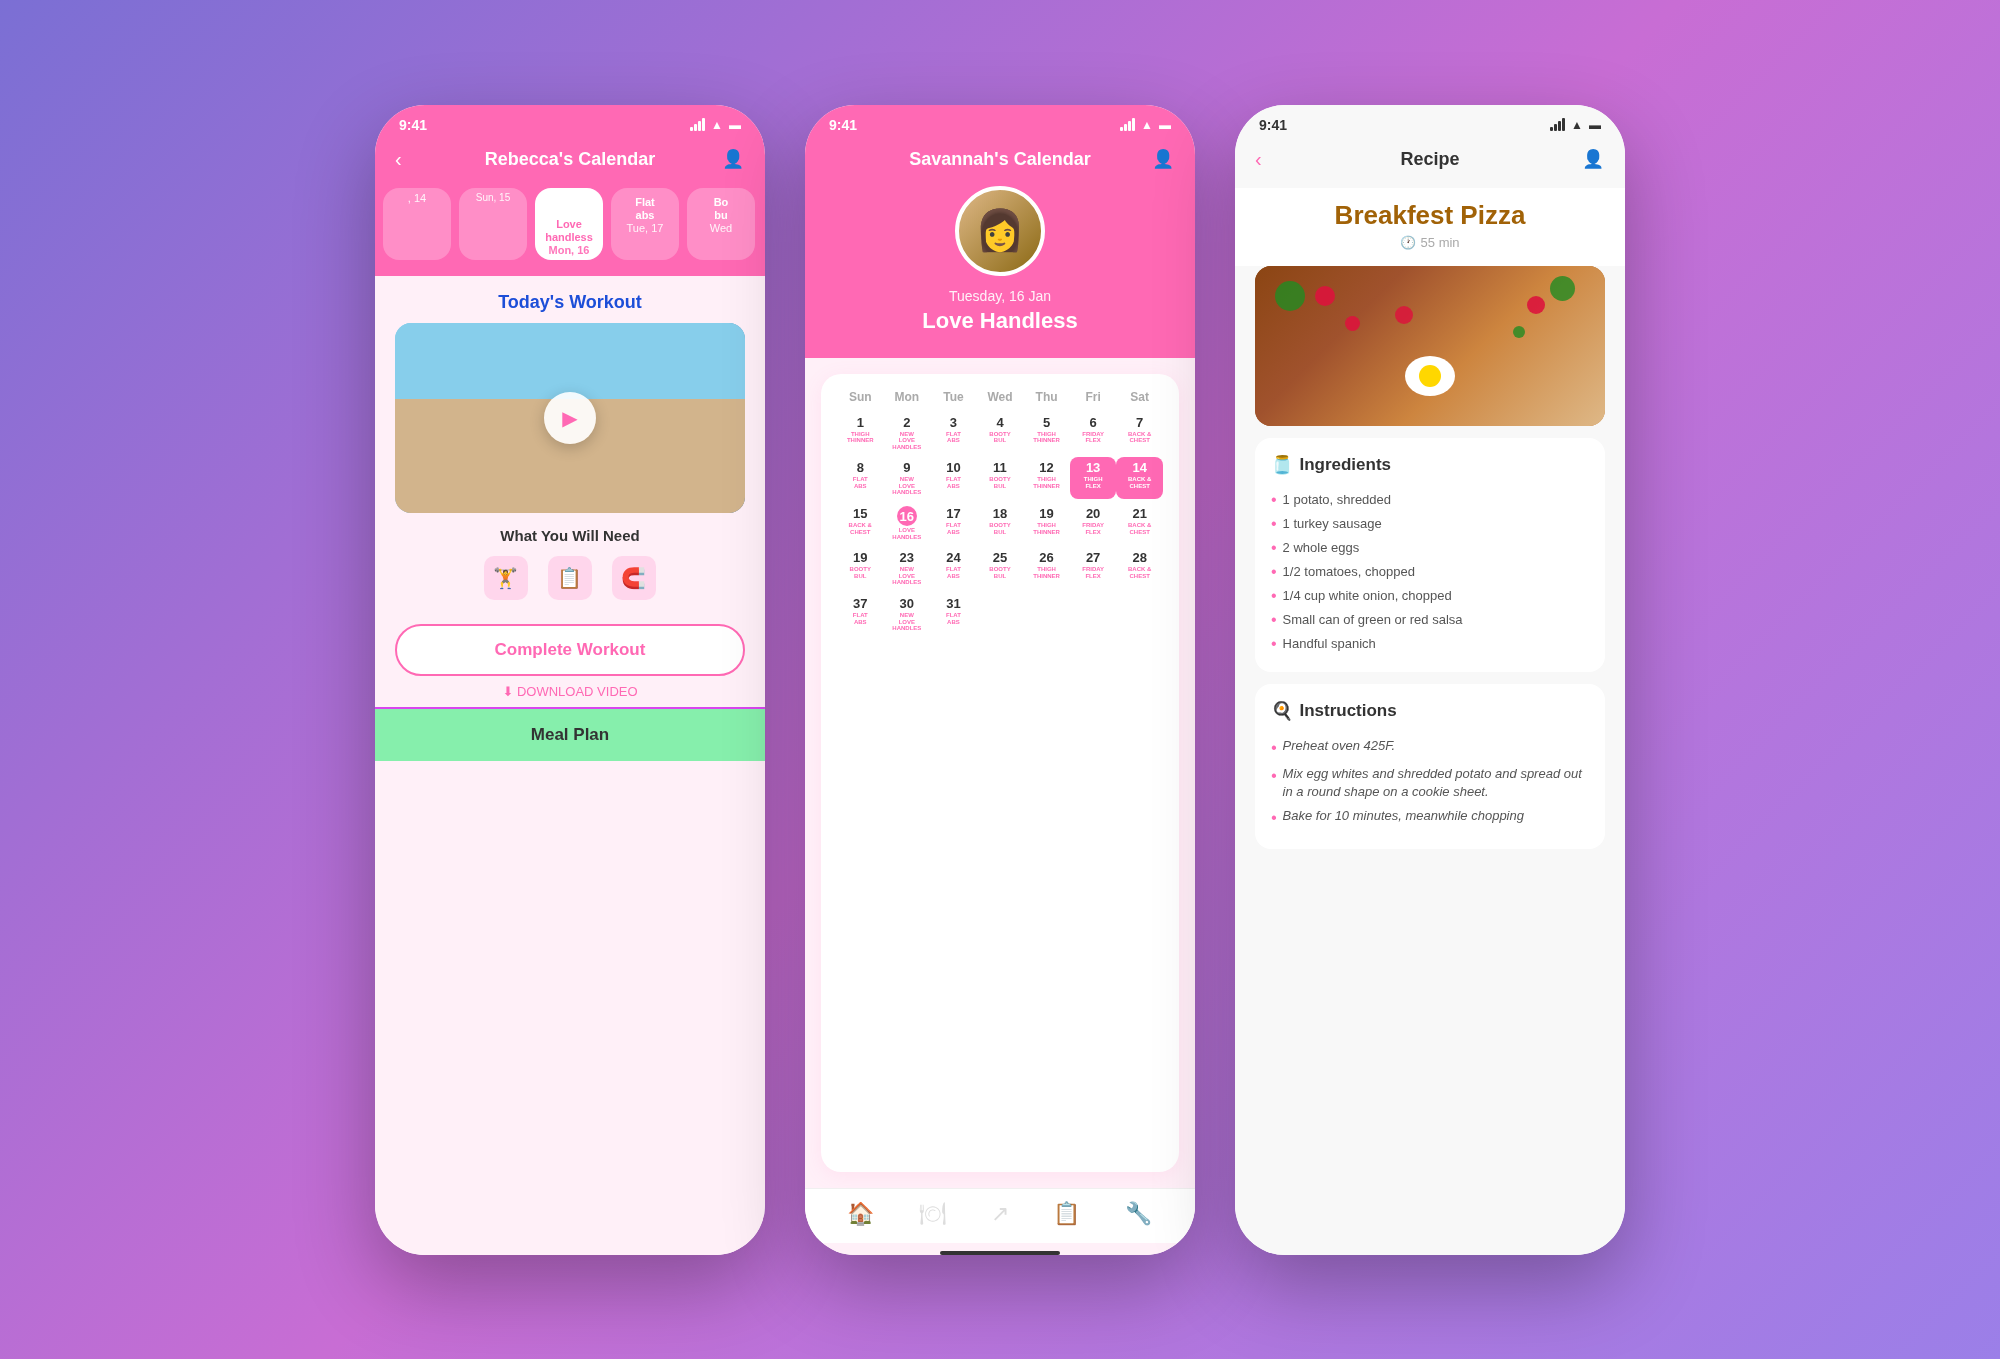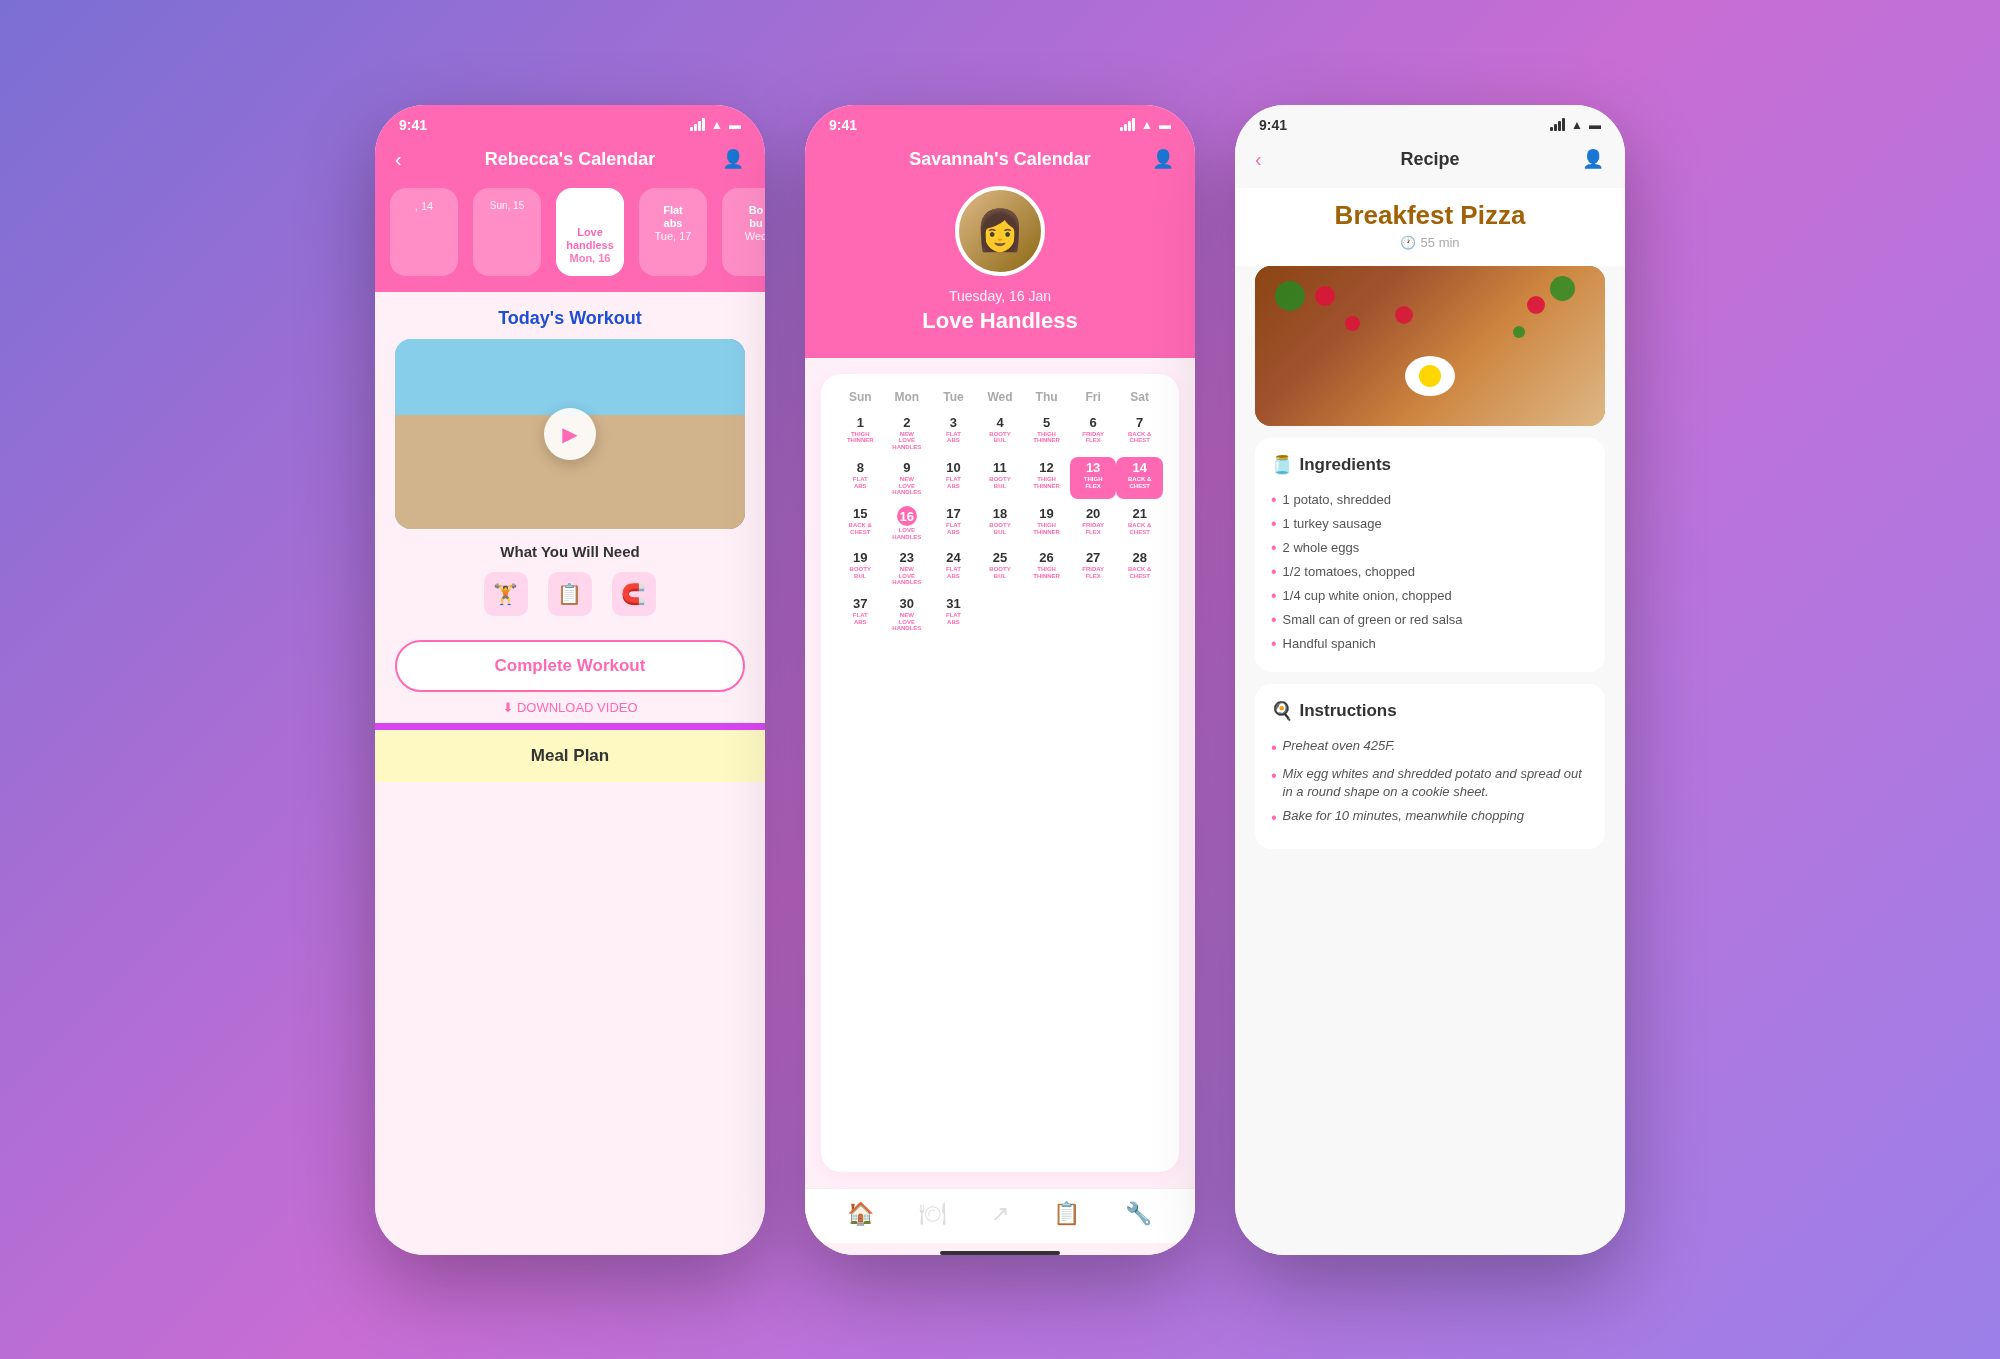--- a/index.html
+++ b/index.html
@@ -83,27 +83,26 @@
     .calendar-strip {
       background: #FF69B4;
       padding: 0 8px 16px;
       display: flex;
       gap: 8px;
       overflow: hidden;
     }
     .cal-day {
       background: rgba(255,255,255,0.25);
       border-radius: 16px;
-      padding: 12px 10px;
+      padding: 4px 10px;
       text-align: center;
       color: white;
       font-size: 11px;
       min-width: 68px;
       flex-shrink: 0;
-      margin-left: 7px;
     }
     .cal-day.active {
       background: white;
     }
     .cal-day.active .day-label { color: #FF69B4; font-weight: 700; }
     .cal-day.active .workout-name { color: #FF69B4; font-weight: 700; }
     .cal-day .day-name { font-size: 10px; opacity: 0.9; margin-bottom: 2px; }
     .cal-day .workout-name { font-size: 11px; font-weight: 600; margin-top: 4px; line-height: 1.2; }
     .cal-day .day-label { font-size: 11px; opacity: 0.9; }
     .today-workout-section {
@@ -184,24 +183,24 @@
       font-weight: 600;
     }
     .download-video {
       padding: 8px;
       text-align: center;
       color: #FF69B4;
       font-size: 13px;
       font-weight: 500;
     }
     .meal-plan-section {
-      background: #fef9c3;
+      background: #86efac;
       margin-top: auto;
       padding: 16px 20px;
-      border-top: 7px solid #d946ef;
+      border-top: 2px solid #d946ef;
     }
     .meal-plan-section h3 {
       font-size: 17px;
       font-weight: 700;
       color: #333;
       text-align: center;
     }
 
     
     .phone2-header {

